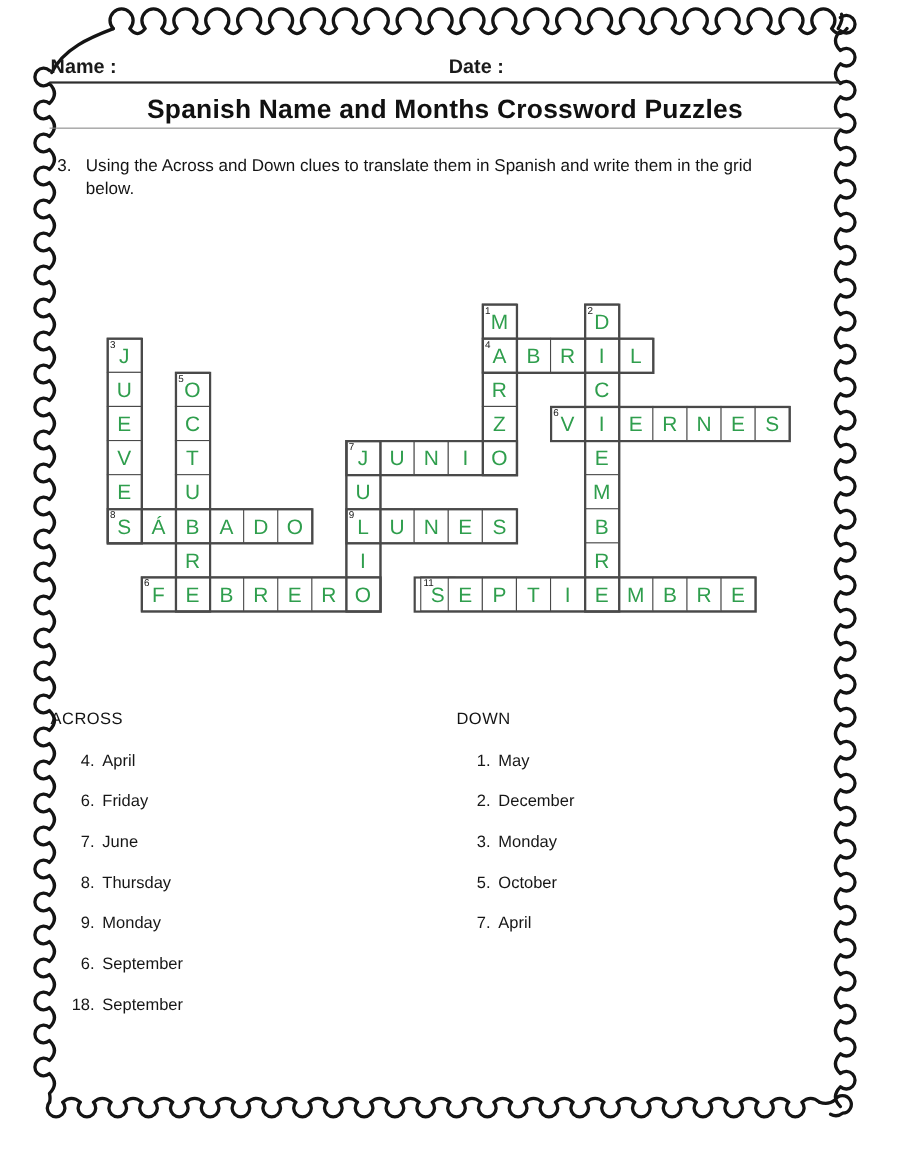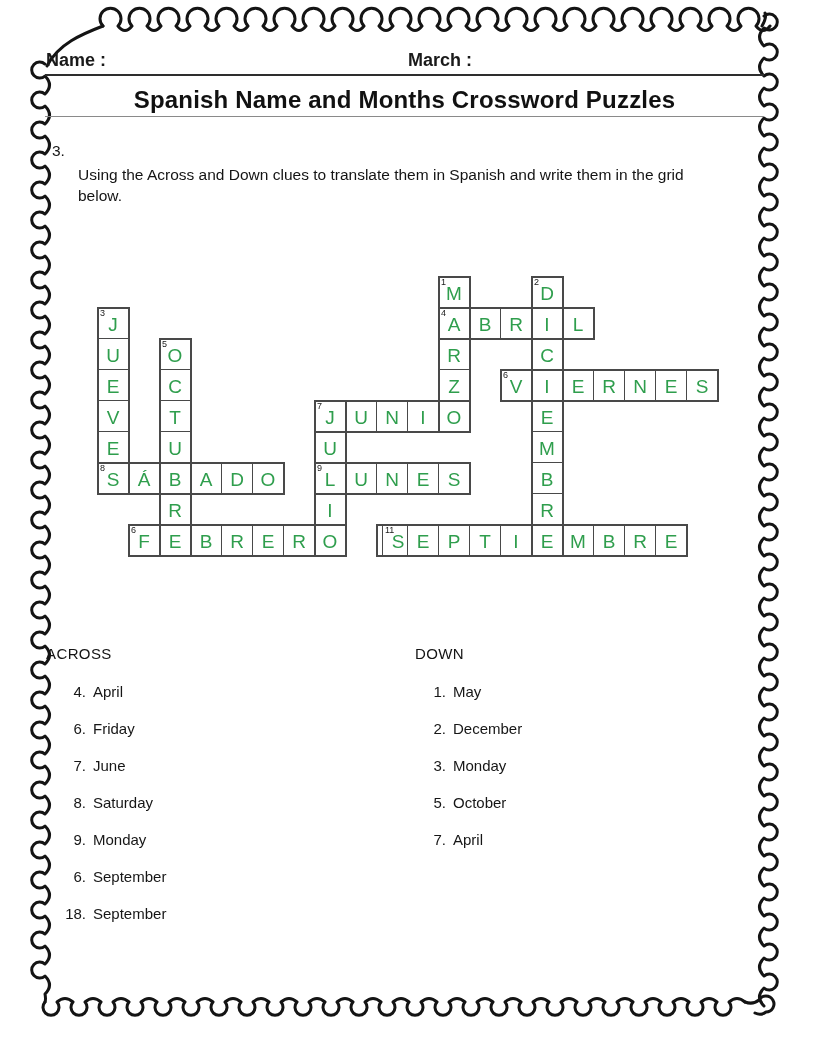--- a/index.html
+++ b/index.html
@@ -14,21 +14,21 @@
   svg.border path{fill:none;stroke:#141414;stroke-width:3;stroke-linecap:round;stroke-linejoin:round;}
   
   .name-label{left:46px;top:50px;font-size:18px;font-weight:700;}
   .date-label{left:408px;top:50px;font-size:18px;font-weight:700;}
   .rule1{left:45px;top:74px;width:719px;height:2px;background:#2e2e2e;}
   .page-title{left:45px;top:86px;width:719px;text-align:center;font-size:24px;font-weight:600;letter-spacing:0.2px;color:#111;}
   .rule2{left:45px;top:116px;width:719px;height:1px;background:#8a8a8a;}
   
   .instruction{left:52px;top:140px;display:flex;font-size:15.5px;line-height:21px;color:#141414;}
   .instruction .inum{width:17px;margin-right:9px;text-align:left;}
-  .instruction .itext{width:648px;margin-top:24px;}
+  .instruction .itext{width:648px;}
   
   .grid{left:97px;top:276px;width:622px;height:281px;}
   .cell{
     position:absolute;width:32px;height:32px;box-sizing:border-box;
     border:1px solid #494949;background:#fff;z-index:1;
     display:flex;align-items:center;justify-content:center;
     font-size:19px;padding-top:3px;
   }
   .cell .cnum{position:absolute;top:0px;left:2px;font-size:9px;line-height:10px;color:#1a1a1a;padding:0;}
   .wordbox{position:absolute;box-sizing:border-box;border:2px solid #494949;z-index:3;pointer-events:none;background:transparent;}
@@ -50,21 +50,21 @@
     <path d="M103,26 a10.5,10.5 0 1,1 15,0 q7,9 14,0 a10.5,10.5 0 1,1 15,0 q7,9 14,0 a10.5,10.5 0 1,1 15,0 q7,9 14,0 a10.5,10.5 0 1,1 15,0 q7,9 14,0 a10.5,10.5 0 1,1 15,0 q7,9 14,0 a10.5,10.5 0 1,1 15,0 q7,9 14,0 a10.5,10.5 0 1,1 15,0 q7,9 14,0 a10.5,10.5 0 1,1 15,0 q7,9 14,0 a10.5,10.5 0 1,1 15,0 q7,9 14,0 a10.5,10.5 0 1,1 15,0 q7,9 14,0 a10.5,10.5 0 1,1 15,0 q7,9 14,0 a10.5,10.5 0 1,1 15,0 q7,9 14,0 a10.5,10.5 0 1,1 15,0 q7,9 14,0 a10.5,10.5 0 1,1 15,0 q7,9 14,0 a10.5,10.5 0 1,1 15,0 q7,9 14,0 a10.5,10.5 0 1,1 15,0 q7,9 14,0 a10.5,10.5 0 1,1 15,0 q7,9 14,0 a10.5,10.5 0 1,1 15,0 q7,9 14,0 a10.5,10.5 0 1,1 15,0 q7,9 14,0 a10.5,10.5 0 1,1 15,0 q7,9 14,0 a10.5,10.5 0 1,1 15,0 q7,9 14,0 a10.5,10.5 0 1,1 15,0 q7,9 14,0 a10.5,10.5 0 1,1 15,0 q7,9 14,0" stroke="#141414"></path>
     <path d="M45,1002 a8,8 0 1,0 12,0 q8,-7 16,0 a8,8 0 1,0 12,0 q8,-7 16,0 a8,8 0 1,0 12,0 q8,-7 16,0 a8,8 0 1,0 12,0 q8,-7 16,0 a8,8 0 1,0 12,0 q8,-7 16,0 a8,8 0 1,0 12,0 q8,-7 16,0 a8,8 0 1,0 12,0 q8,-7 16,0 a8,8 0 1,0 12,0 q8,-7 16,0 a8,8 0 1,0 12,0 q8,-7 16,0 a8,8 0 1,0 12,0 q8,-7 16,0 a8,8 0 1,0 12,0 q8,-7 16,0 a8,8 0 1,0 12,0 q8,-7 16,0 a8,8 0 1,0 12,0 q8,-7 16,0 a8,8 0 1,0 12,0 q8,-7 16,0 a8,8 0 1,0 12,0 q8,-7 16,0 a8,8 0 1,0 12,0 q8,-7 16,0 a8,8 0 1,0 12,0 q8,-7 16,0 a8,8 0 1,0 12,0 q8,-7 16,0 a8,8 0 1,0 12,0 q8,-7 16,0 a8,8 0 1,0 12,0 q8,-7 16,0 a8,8 0 1,0 12,0 q8,-7 16,0 a8,8 0 1,0 12,0 q8,-7 16,0 a8,8 0 1,0 12,0 q8,-7 16,0 a8,8 0 1,0 12,0 q8,-7 16,0 a8,8 0 1,0 12,0 q8,-7 16,0" stroke="#141414"></path>
     <path d="M45,64 a8,8 0 1,0 0,12 q9,9 0,18 a8,8 0 1,0 0,12 q9,9 0,18 a8,8 0 1,0 0,12 q9,9 0,18 a8,8 0 1,0 0,12 q9,9 0,18 a8,8 0 1,0 0,12 q9,9 0,18 a8,8 0 1,0 0,12 q9,9 0,18 a8,8 0 1,0 0,12 q9,9 0,18 a8,8 0 1,0 0,12 q9,9 0,18 a8,8 0 1,0 0,12 q9,9 0,18 a8,8 0 1,0 0,12 q9,9 0,18 a8,8 0 1,0 0,12 q9,9 0,18 a8,8 0 1,0 0,12 q9,9 0,18 a8,8 0 1,0 0,12 q9,9 0,18 a8,8 0 1,0 0,12 q9,9 0,18 a8,8 0 1,0 0,12 q9,9 0,18 a8,8 0 1,0 0,12 q9,9 0,18 a8,8 0 1,0 0,12 q9,9 0,18 a8,8 0 1,0 0,12 q9,9 0,18 a8,8 0 1,0 0,12 q9,9 0,18 a8,8 0 1,0 0,12 q9,9 0,18 a8,8 0 1,0 0,12 q9,9 0,18 a8,8 0 1,0 0,12 q9,9 0,18 a8,8 0 1,0 0,12 q9,9 0,18 a8,8 0 1,0 0,12 q9,9 0,18 a8,8 0 1,0 0,12 q9,9 0,18 a8,8 0 1,0 0,12 q9,9 0,18 a8,8 0 1,0 0,12 q9,9 0,18 a8,8 0 1,0 0,12 q9,9 0,18 a8,8 0 1,0 0,12 q9,9 0,18 a8,8 0 1,0 0,12 q9,9 0,18 a8,8 0 1,0 0,12 q9,9 0,18 q1,5 0,8" stroke="#141414"></path>
     <path d="M764,16 a8,8 0 1,1 0,12 q-9,9 0,18 a8,8 0 1,1 0,12 q-9,9 0,18 a8,8 0 1,1 0,12 q-9,9 0,18 a8,8 0 1,1 0,12 q-9,9 0,18 a8,8 0 1,1 0,12 q-9,9 0,18 a8,8 0 1,1 0,12 q-9,9 0,18 a8,8 0 1,1 0,12 q-9,9 0,18 a8,8 0 1,1 0,12 q-9,9 0,18 a8,8 0 1,1 0,12 q-9,9 0,18 a8,8 0 1,1 0,12 q-9,9 0,18 a8,8 0 1,1 0,12 q-9,9 0,18 a8,8 0 1,1 0,12 q-9,9 0,18 a8,8 0 1,1 0,12 q-9,9 0,18 a8,8 0 1,1 0,12 q-9,9 0,18 a8,8 0 1,1 0,12 q-9,9 0,18 a8,8 0 1,1 0,12 q-9,9 0,18 a8,8 0 1,1 0,12 q-9,9 0,18 a8,8 0 1,1 0,12 q-9,9 0,18 a8,8 0 1,1 0,12 q-9,9 0,18 a8,8 0 1,1 0,12 q-9,9 0,18 a8,8 0 1,1 0,12 q-9,9 0,18 a8,8 0 1,1 0,12 q-9,9 0,18 a8,8 0 1,1 0,12 q-9,9 0,18 a8,8 0 1,1 0,12 q-9,9 0,18 a8,8 0 1,1 0,12 q-9,9 0,18 a8,8 0 1,1 0,12 q-9,9 0,18 a8,8 0 1,1 0,12 q-9,9 0,18 a8,8 0 1,1 0,12 q-9,9 0,18 a8,8 0 1,1 0,12 q-9,9 0,18 a8,8 0 1,1 0,12 q-9,9 0,18 a8,8 0 1,1 0,12 q-9,9 0,18 a8,8 0 1,1 0,12 q-9,9 0,18 a8,8 0 1,1 0,12 q-9,9 0,18" stroke="#141414"></path>
     <path d="M103,26 C82,34 58,44 47,66" stroke="#141414"></path>
     <path d="M762,26 q5,-9 3,-13" stroke="#141414"></path>
     <path d="M745,1002 q8,3 14,-2 a8,8 0 1,1 7,12 q-5,4 -11,1" stroke="#141414"></path>
   </svg>
 
 <div class="abs name-label">Name :</div>
-<div class="abs date-label">March :</div>
+<div class="abs date-label">Date :</div>
 <div class="abs rule1"></div>
 <div class="abs page-title">Spanish Name and Months Crossword Puzzles</div>
 <div class="abs rule2"></div>
 
 <div class="abs instruction">
   <span class="inum">3.</span>
   <span class="itext">Using the Across and Down clues to translate them in Spanish and write them in the grid below.</span>
 </div>
 
 <div class="abs grid">
@@ -301,21 +301,21 @@
     <li>
       <span class="cnum2">6.</span>
       <span class="ctext">Friday</span>
     </li>
     <li>
       <span class="cnum2">7.</span>
       <span class="ctext">June</span>
     </li>
     <li>
       <span class="cnum2">8.</span>
-      <span class="ctext">Saturday</span>
+      <span class="ctext">Thursday</span>
     </li>
     <li>
       <span class="cnum2">9.</span>
       <span class="ctext">Monday</span>
     </li>
     <li>
       <span class="cnum2">6.</span>
       <span class="ctext">September</span>
     </li>
     <li>

